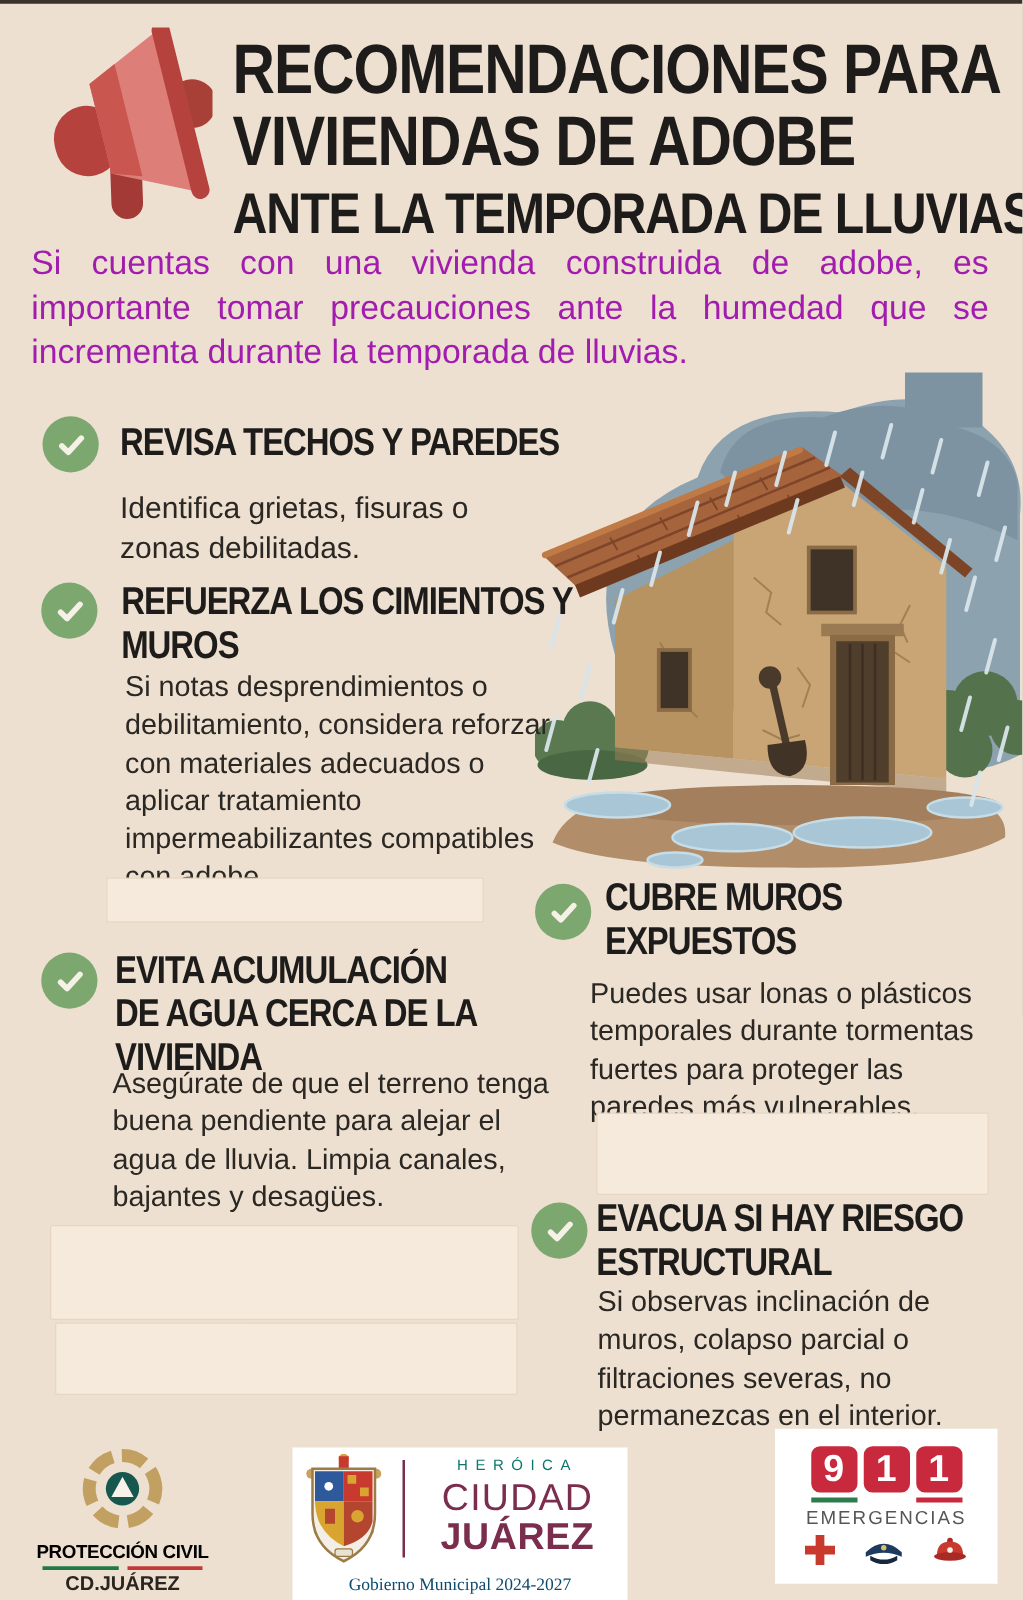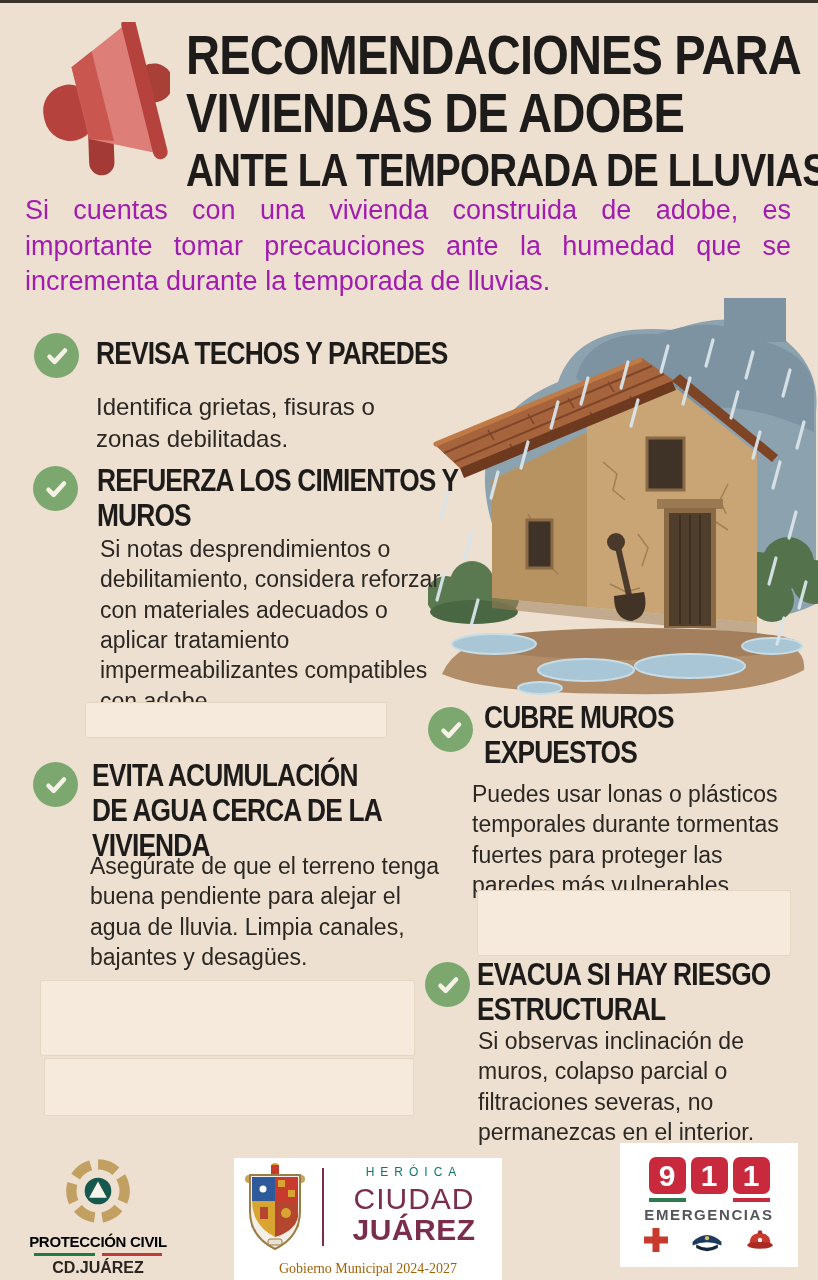--- a/index.html
+++ b/index.html
@@ -60,34 +60,34 @@
 
   
   .cjcard{position:absolute;left:234px;top:1158px;width:268px;height:122px;background:#ffffff;}
   .coa{position:absolute;left:9px;top:5px;width:64px;height:90px;}
   .cjdiv{position:absolute;left:88px;top:10px;width:2px;height:78px;background:#7B2D4E;}
   .cjtext{position:absolute;left:96px;top:7px;width:168px;text-align:center;color:#7B2D4E;}
   .heroica{font-size:12px;letter-spacing:6px;color:#0f766e;margin-bottom:3px;}
   .ciudad{font-size:30px;letter-spacing:1px;font-weight:400;}
   .juarez{font-size:30px;font-weight:800;letter-spacing:.5px;margin-top:-3px;}
   .gob{position:absolute;left:0;bottom:3px;width:100%;text-align:center;
-       font-family:"Liberation Serif",serif;font-size:14px;color:#a16207;}
+       font-family:"Liberation Serif",serif;font-size:14px;color:#0c4a6e;}
 
   
   .e911{position:absolute;left:620px;top:1143px;width:178px;height:124px;background:#ffffff;
         box-sizing:border-box;padding-top:14px;text-align:center;}
   .digits{display:flex;justify-content:center;gap:5px;}
   .digits .d{width:37px;height:37px;background:#C8293C;color:#fff;font-weight:800;font-size:30px;
              line-height:37px;border-radius:7px;}
   .bars{display:flex;justify-content:center;gap:5px;margin-top:4px;height:4px;}
   .bars span{width:37px;height:4px;}
   .bars .bgreen{background:#2E7B4F;}
   .bars .bnone{background:transparent;}
   .bars .bred{background:#C8293C;}
-  .elabel{font-size:15px;font-weight:700;color:#55565A;letter-spacing:1.6px;margin-top:4px;}
+  .elabel{font-size:15px;font-weight:400;color:#55565A;letter-spacing:1.6px;margin-top:4px;}
   .eicons{display:flex;justify-content:center;align-items:center;gap:20px;margin-top:4px;}
   .eicons svg{display:block;}
 </style>
 </head>
 <body>
 
 <div class="canvas">
   <div class="topline"></div>
 
   <svg class="megaphone" viewBox="0 0 150 160">

